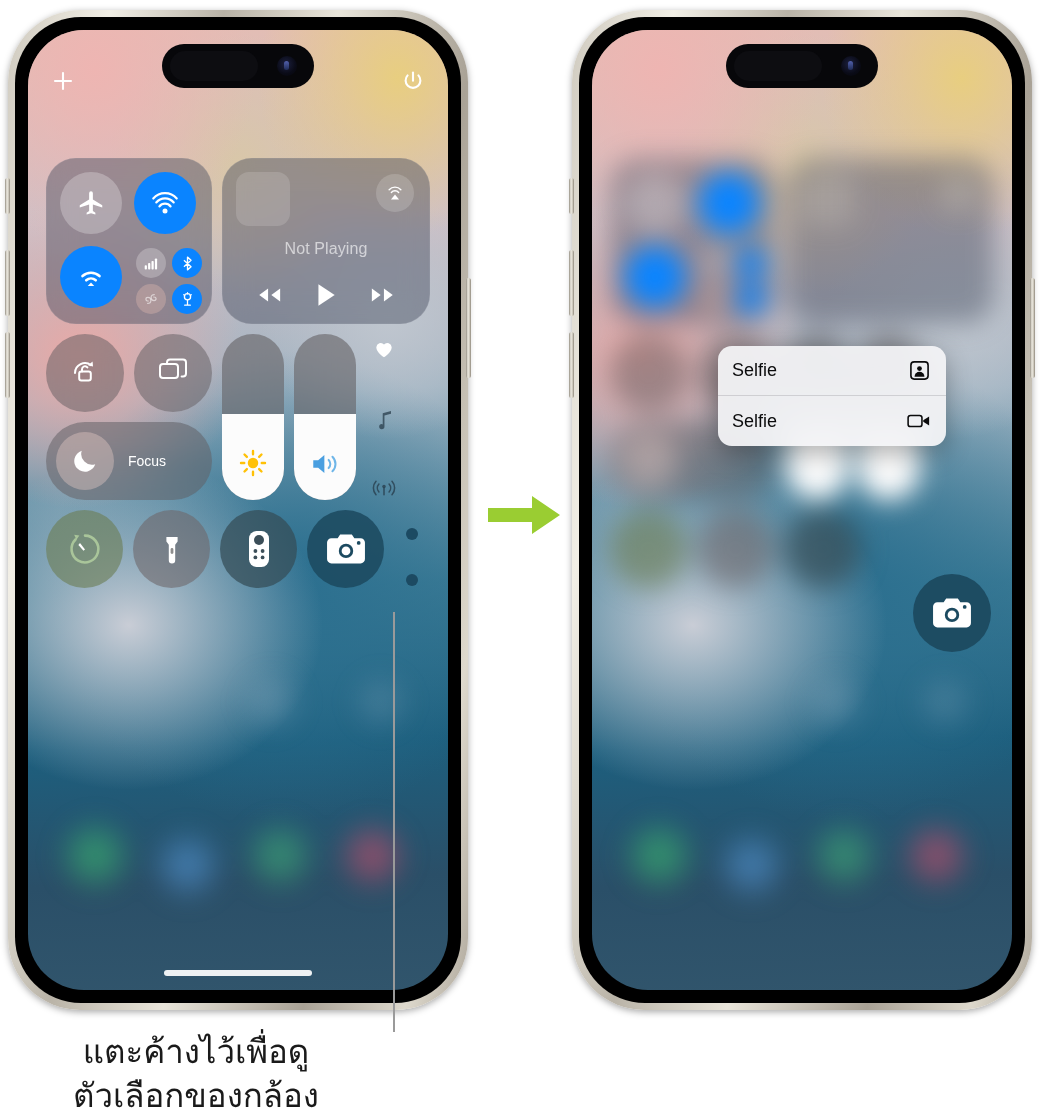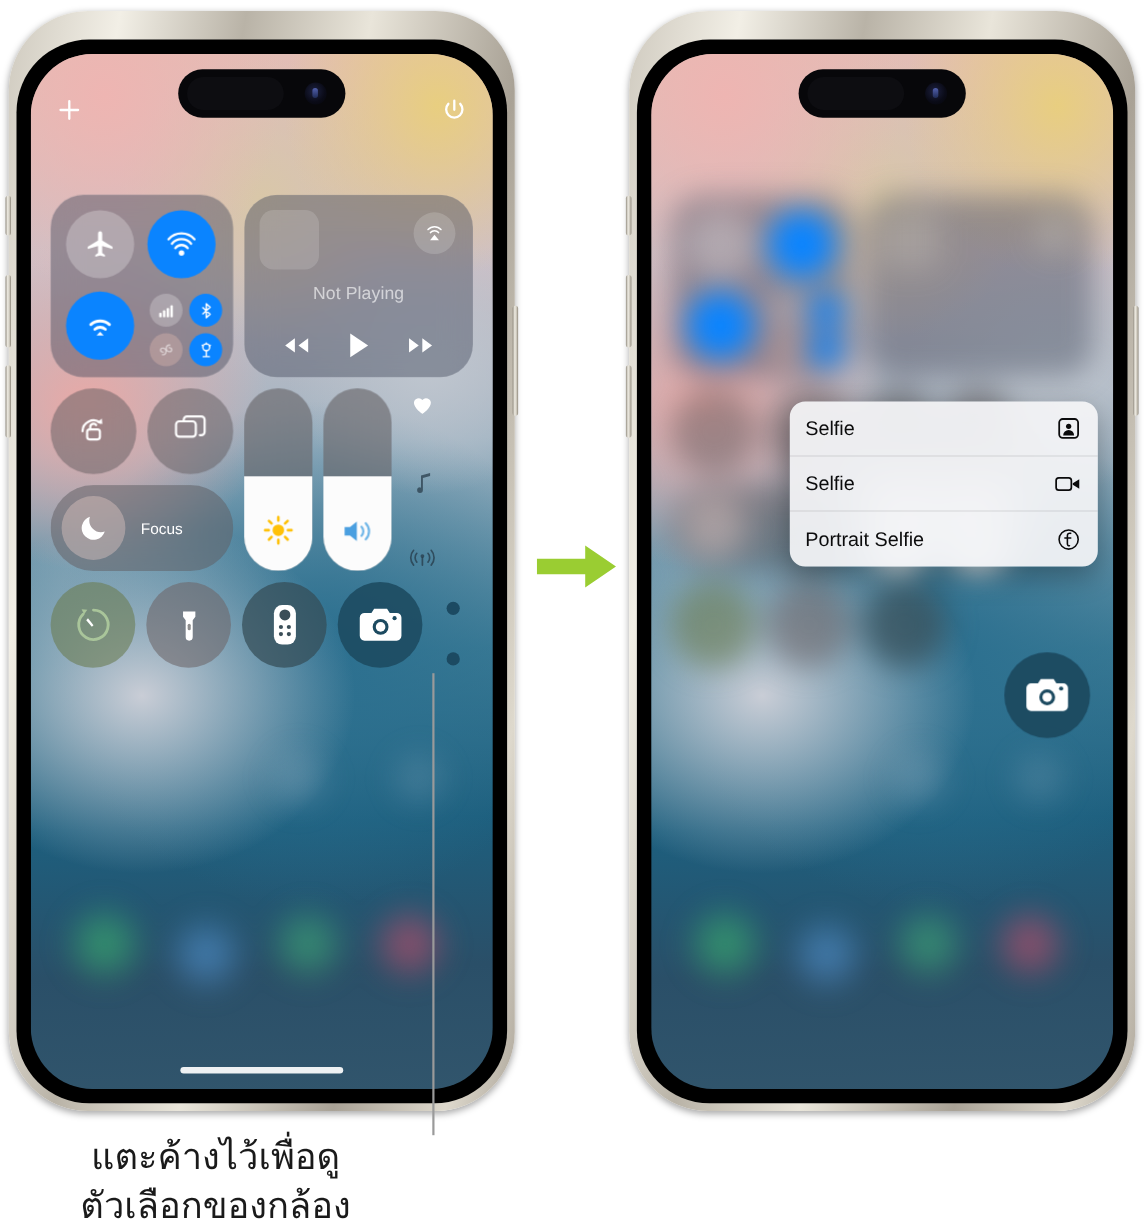--- a/index.html
+++ b/index.html
@@ -18,21 +18,20 @@
   .chassis {
     position:absolute; inset:0;
     border-radius:72px;
     background:linear-gradient(100deg,#cfcabf 0%,#f2efe6 16%,#b9b3a7 34%,#e9e5da 52%,#a9a296 74%,#ded9cd 90%,#b0a99d 100%);
     box-shadow:0 2px 7px rgba(0,0,0,.34);
   }
   .bezel {
     position:absolute; inset:7px;
     border-radius:66px;
     background:#000;
-    margin-top:19px;
   }
   .screen {
     position:absolute; inset:13px;
     border-radius:56px;
     overflow:hidden;
   }
 
   
   .wall { position:absolute; inset:0; }
   .wall::before {
@@ -208,21 +207,21 @@
     position:absolute; z-index:9;
     width:78px; height:78px; border-radius:50%;
     background:rgba(28,74,96,.95);
     display:flex; align-items:center; justify-content:center;
     left:321px; top:544px;
   }
 
   
   .ctx {
     position:absolute; z-index:10;
-    left:126px; top:316px; width:280px;
+    left:126px; top:316px; width:228px;
     border-radius:14px; overflow:hidden;
     background:rgba(244,244,246,.93);
     backdrop-filter:blur(22px); -webkit-backdrop-filter:blur(22px);
     box-shadow:0 8px 26px rgba(0,0,0,.30);
   }
   .ctx-item {
     height:50px; display:flex; align-items:center; justify-content:space-between;
     padding:0 14px; color:#0b0b0c; font-size:18px;
     border-bottom:.5px solid rgba(60,60,67,.17);
   }
@@ -587,29 +586,20 @@
           <span>Selfie</span>
           <span class="ic">
             <svg width="24" height="18" viewBox="0 0 26 18">
               <rect x="1.2" y="3" width="15" height="12" rx="2.6" fill="none" stroke="#0b0b0c" stroke-width="1.7"></rect>
               <path fill="#0b0b0c" d="M17.6 8.2l6.4-4v9.6l-6.4-4z"></path>
             </svg>
           </span>
         </div>
 
 
-        <div class="ctx-item">
-          <span>Portrait Selfie</span>
-          <span class="ic">
-            <svg width="21" height="21" viewBox="0 0 22 22">
-              <circle cx="11" cy="11" r="9.1" fill="none" stroke="#0b0b0c" stroke-width="1.5"></circle>
-              <path fill="none" stroke="#0b0b0c" stroke-width="1.5" stroke-linecap="round" d="M12.9 5.1c-1.9-.5-3.1.4-3.1 2.2V15c0 1.5.8 2.1 2 1.9M7.4 9.6h5.6"></path>
-            </svg>
-          </span>
-        </div>
       </div>
 
       <div class="island">
         <div class="pill"></div>
         <div class="cam"></div>
       </div>
 
     </div>
   </div>
 </div>

